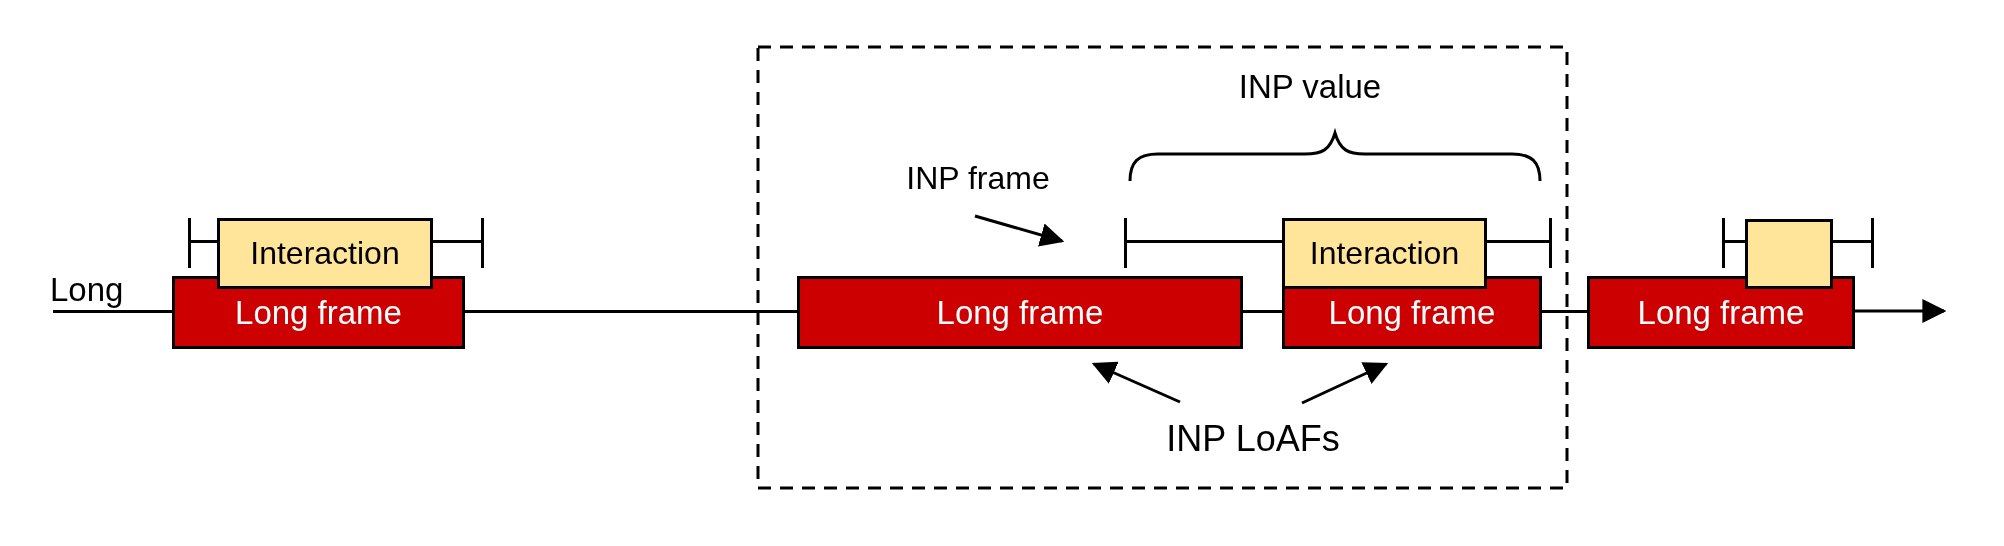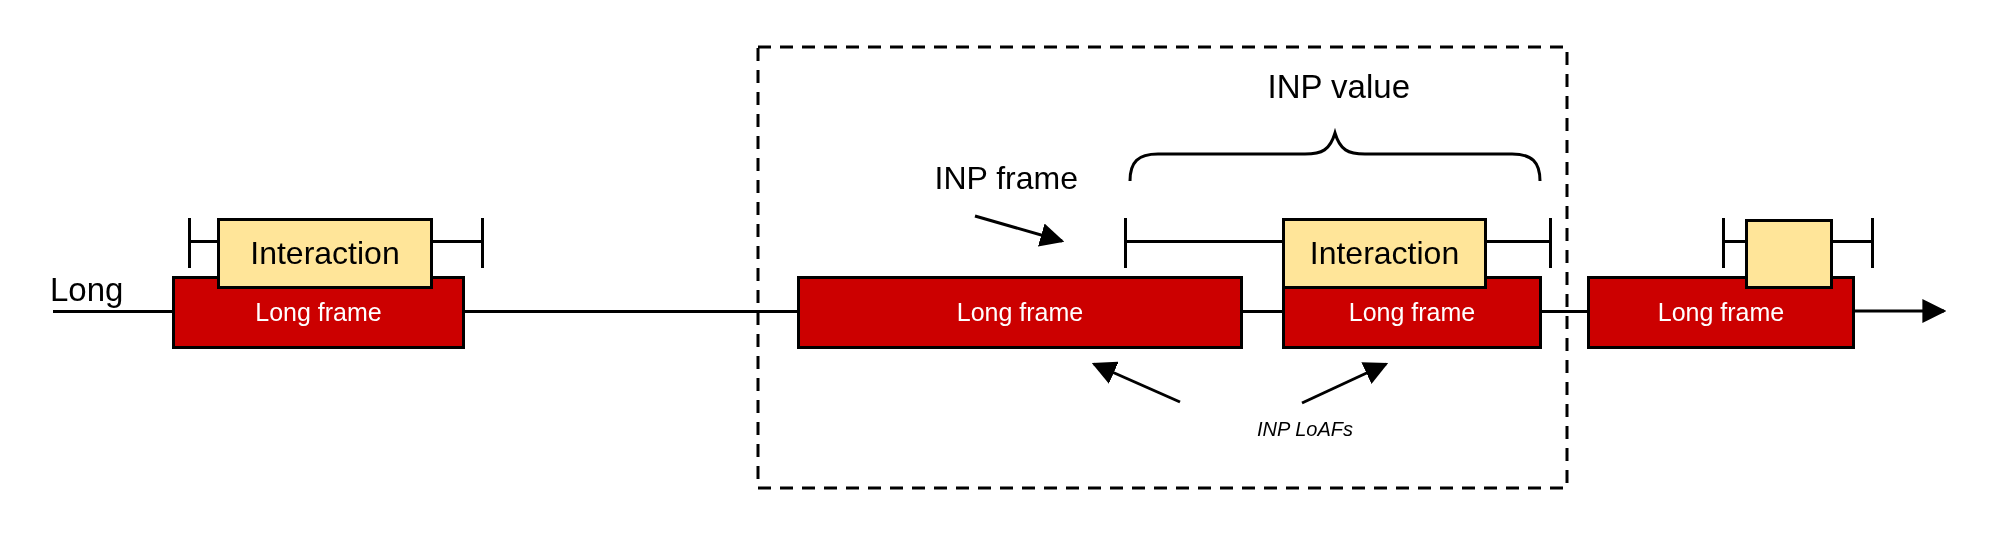--- a/index.html
+++ b/index.html
@@ -23,21 +23,21 @@
     z-index: 1;
   }
   .overlay-svg { left: 0; top: 0; z-index: 2; pointer-events: none; }
   .overlay-svg .stroke3 { stroke: var(--stroke, #000); stroke-width: 3; fill: none; }
   .overlay-svg .ah-fill { fill: var(--stroke, #000); }
   .long-frame {
     box-sizing: border-box;
     background: var(--long-frame-fill, #cc0000);
     border: 3px solid var(--stroke, #000);
     color: var(--long-frame-text, #fff);
-    font-size: 25px;
+    font-size: 33px;
     display: flex; align-items: center; justify-content: center;
     z-index: 3;
     top: 276px; height: 73px;
   }
   .interaction {
     box-sizing: border-box;
     background: var(--interaction-fill, #ffe599);
     border: 3px solid var(--stroke, #000);
     color: #000;
     font-size: 32px;
@@ -48,25 +48,25 @@
   .tick {
     width: 3px; height: 50px; top: 218px;
     background: var(--stroke, #000);
     z-index: 3;
   }
   .whisker {
     height: 3px; top: 240px;
     background: var(--stroke, #000);
     z-index: 3;
   }
-  .annotation { z-index: 5; text-align: right; }
+  .annotation { z-index: 5; text-align: center; }
   .time-label { left: 50px; top: 271px; font-size: 33px; z-index: 5; }
   .inp-event-label { left: 878px; top: 160px; width: 200px; font-size: 32px; }
   .inp-value-label { left: 1210px; top: 68px; width: 200px; font-size: 33px; }
-  .inp-loafs-label { left: 1153px; top: 418px; width: 200px; font-size: 20px; font-style: italic; }
+  .inp-loafs-label { left: 1153px; top: 418px; width: 200px; font-size: 36px; }
 </style>
 </head>
 <body>
 
 <div class="canvas">
 
   <div class="abs label time-label">Long</div>
 
   <div class="abs timeline"></div>
 

